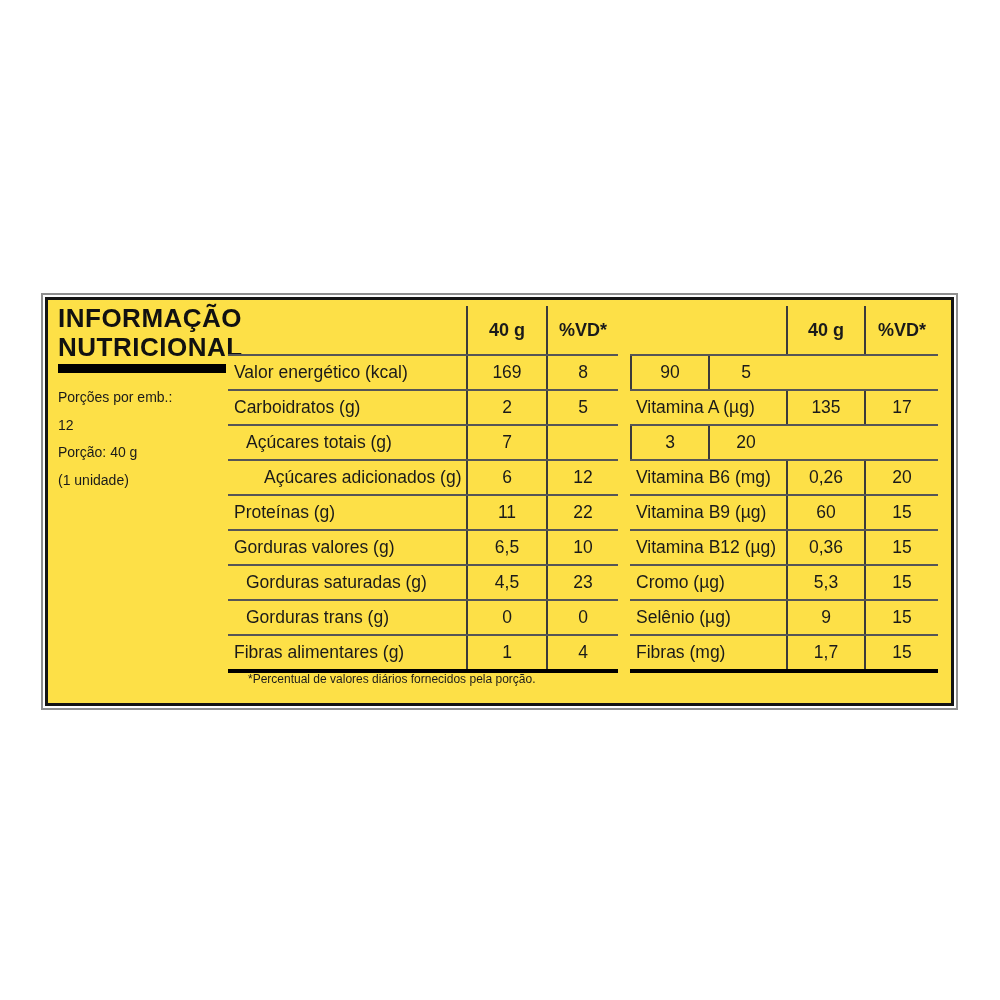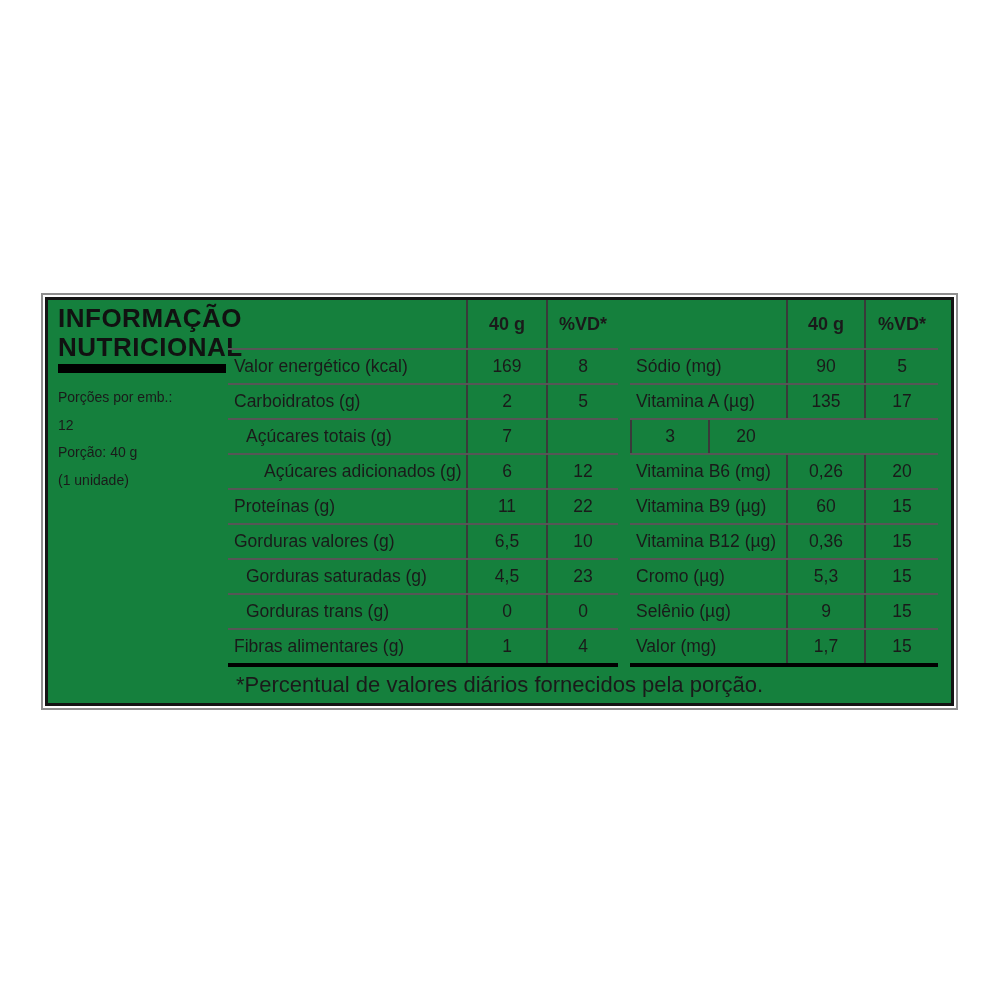--- a/index.html
+++ b/index.html
@@ -4,56 +4,56 @@
 <style>
   * { margin:0; padding:0; box-sizing:border-box; }
   html,body { width:1000px; height:1000px; background:#ffffff;
               font-family:"Liberation Sans", sans-serif; color:#1a1a1a; }
   .label-outer {
     position:absolute; left:41px; top:293px; width:917px; height:417px;
     border:2px solid #8f8f8f; padding:2px; background:#ffffff;
   }
   .label-inner {
     width:100%; height:100%; border:3px solid #141414; position:relative;
-    background:#15803d;
+    background:#fde047;
   }
   .title {
     position:absolute; left:10px; top:4px;
     font-size:26px; font-weight:bold; line-height:29px; letter-spacing:0.5px;
     color:#111;
   }
   .title-bar {
     position:absolute; left:10px; top:64px; width:168px; height:9px; background:#000;
   }
   .portion-info {
     position:absolute; left:10px; top:84px; font-size:14px; line-height:27.5px;
   }
   .nutri-table {
-    position:absolute; left:180px; top:0; width:710px; display:flex;
+    position:absolute; left:180px; top:6px; width:710px; display:flex;
   }
   .grp { border-bottom:4px solid #000; }
   .grp-gap { width:12px; }
   .row { display:flex; align-items:center; height:35px; border-top:2px solid #565656; }
   .row.hrow { height:48px; border-top:none; }
   .c { height:100%; display:flex; align-items:center; font-size:17.5px; }
   .c-name { padding-left:6px; }
   .c-val, .c-vd { justify-content:center; border-left:2px solid #3a3a3a; }
   .hrow .c { font-weight:bold; font-size:18px; }
   
   .grp-left  .c-name { width:238px; }
   .grp-left  .c-val  { width:80px; }
   .grp-left  .c-vd   { width:72px; }
   
   .grp-right .c-name { width:156px; }
   .grp-right .c-val  { width:78px; }
   .grp-right .c-vd   { width:74px; }
   .ind1 .c-name { padding-left:18px; }
   .ind2 .c-name { padding-left:36px; }
   .footnote {
-    position:absolute; left:188px; top:372px; font-size:22px;
+    position:absolute; left:200px; top:372px; font-size:12px;
   }
 </style>
 </head>
 <body>
 
 <div class="label-outer">
   <div class="label-inner">
 
     <div class="title">
       <div>INFORMAÇÃO</div>
@@ -126,21 +126,20 @@
 
       <div class="grp-gap"></div>
 
       <div class="grp grp-right">
         <div class="row hrow">
           <div class="c c-name"></div>
           <div class="c c-val">40 g</div>
           <div class="c c-vd">%VD*</div>
         </div>
         <div class="row">
-          <div class="c c-name">Sódio (mg)</div>
           <div class="c c-val">90</div>
           <div class="c c-vd">5</div>
         </div>
         <div class="row">
           <div class="c c-name">Vitamina A (µg)</div>
           <div class="c c-val">135</div>
           <div class="c c-vd">17</div>
         </div>
         <div class="row">
           <div class="c c-val">3</div>
@@ -165,21 +164,21 @@
           <div class="c c-name">Cromo (µg)</div>
           <div class="c c-val">5,3</div>
           <div class="c c-vd">15</div>
         </div>
         <div class="row">
           <div class="c c-name">Selênio (µg)</div>
           <div class="c c-val">9</div>
           <div class="c c-vd">15</div>
         </div>
         <div class="row">
-          <div class="c c-name">Valor (mg)</div>
+          <div class="c c-name">Fibras (mg)</div>
           <div class="c c-val">1,7</div>
           <div class="c c-vd">15</div>
         </div>
       </div>
 
     </div>
 
     <div class="footnote">*Percentual de valores diários fornecidos pela porção.</div>
 
   </div>

